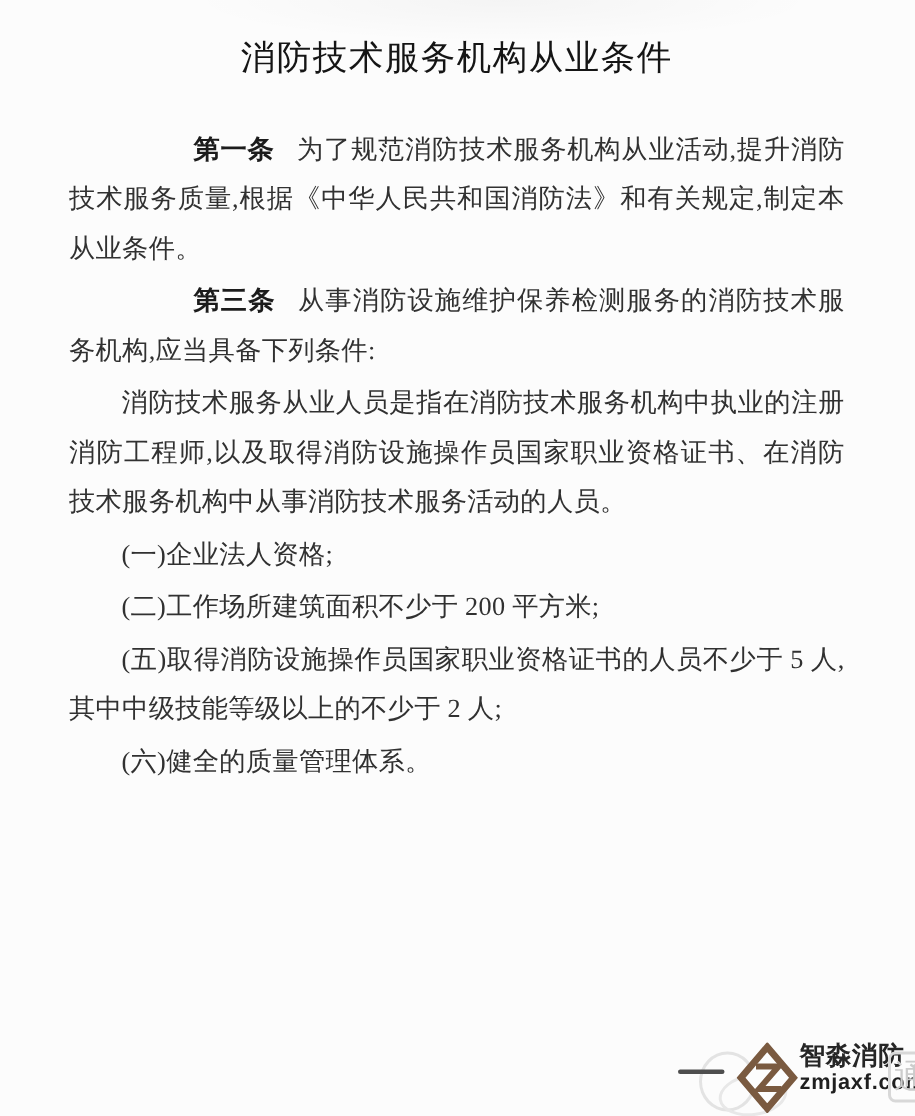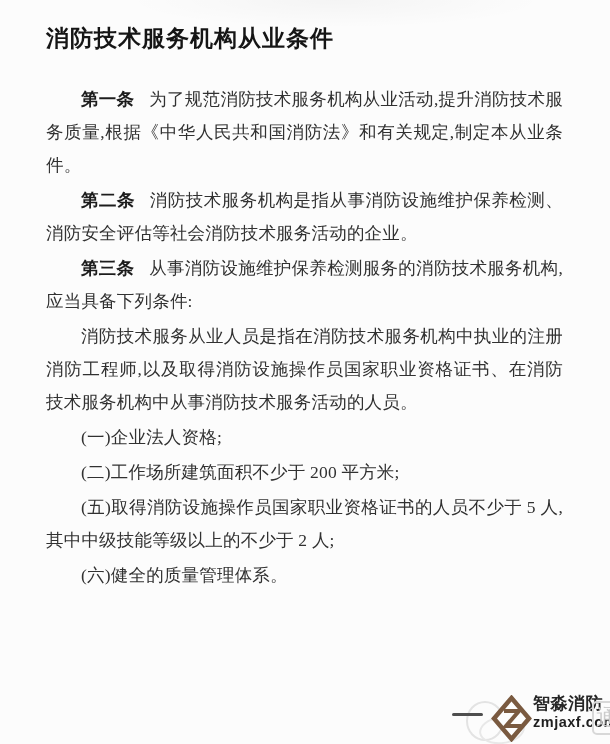--- a/index.html
+++ b/index.html
@@ -20,38 +20,40 @@
   .page {
     position: absolute;
     inset: 0;
     padding: 25px 47px 0 46px;
     box-sizing: border-box;
   }
   .doc-title {
     margin: 0 0 31px 0;
     font-size: 23px;
     line-height: 27px;
-    font-weight: bold;
+    font-weight: normal;
+    text-align: center;
     letter-spacing: 1px;
     color: #151515;
   }
   .para {
     margin: 0 0 2px 0;
     font-size: 17.5px;
     line-height: 33px;
     text-align: justify;
     text-indent: 2em;
     letter-spacing: 0.2px;
     word-break: break-all;
   }
   .clause {
     font-weight: bold;
     font-family: "Liberation Sans", "DejaVu Sans", sans-serif;
     margin-right: 0.85em;
     color: #1c1c1c;
+    margin-left: 48px;
   }
   .clause:empty { display: none; margin: 0; }
 
   
   .watermark { position: absolute; left: 0; top: 0; width: 610px; height: 744px; pointer-events: none; padding-left: 12px; }
   .wm-dash {
     position: absolute;
     left: 452px; top: 713px;
     width: 31px; height: 3px;
     background: #4e4e4e;
@@ -112,21 +114,20 @@
   }
 </style>
 </head>
 <body>
 
 <div class="page">
   <h1 class="doc-title">消防技术服务机构从业条件</h1>
 
   <div>
     <p class="para"><span class="clause">第一条</span><span>为了规范消防技术服务机构从业活动,提升消防技术服务质量,根据《中华人民共和国消防法》和有关规定,制定本从业条件。</span></p>
-    <p class="para"><span class="clause">第二条</span><span>消防技术服务机构是指从事消防设施维护保养检测、消防安全评估等社会消防技术服务活动的企业。</span></p>
     <p class="para"><span class="clause">第三条</span><span>从事消防设施维护保养检测服务的消防技术服务机构,应当具备下列条件:</span></p>
     <p class="para"><span>消防技术服务从业人员是指在消防技术服务机构中执业的注册消防工程师,以及取得消防设施操作员国家职业资格证书、在消防技术服务机构中从事消防技术服务活动的人员。</span></p>
     <p class="para"><span>(一)企业法人资格;</span></p>
     <p class="para"><span>(二)工作场所建筑面积不少于 200 平方米;</span></p>
     <p class="para"><span>(五)取得消防设施操作员国家职业资格证书的人员不少于 5 人,其中中级技能等级以上的不少于 2 人;</span></p>
     <p class="para"><span>(六)健全的质量管理体系。</span></p>
   </div>
 </div>
 
 <div class="watermark">

